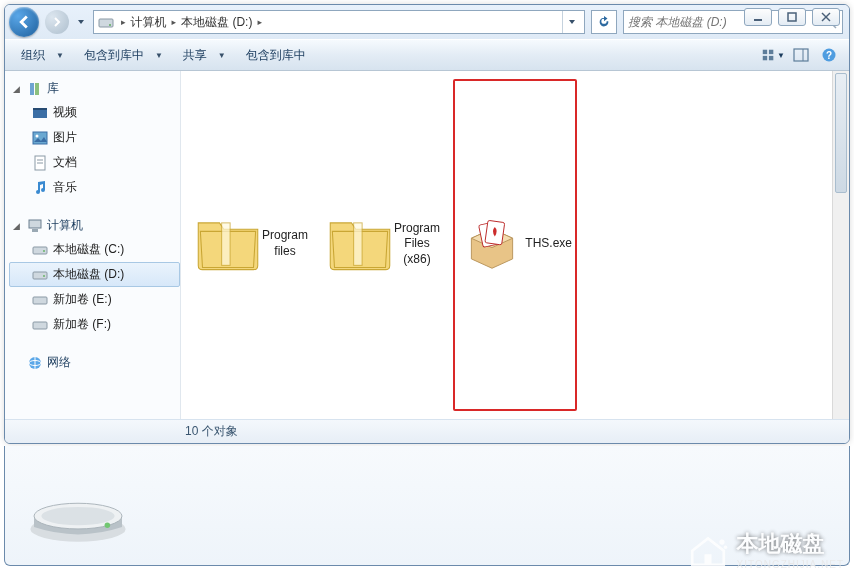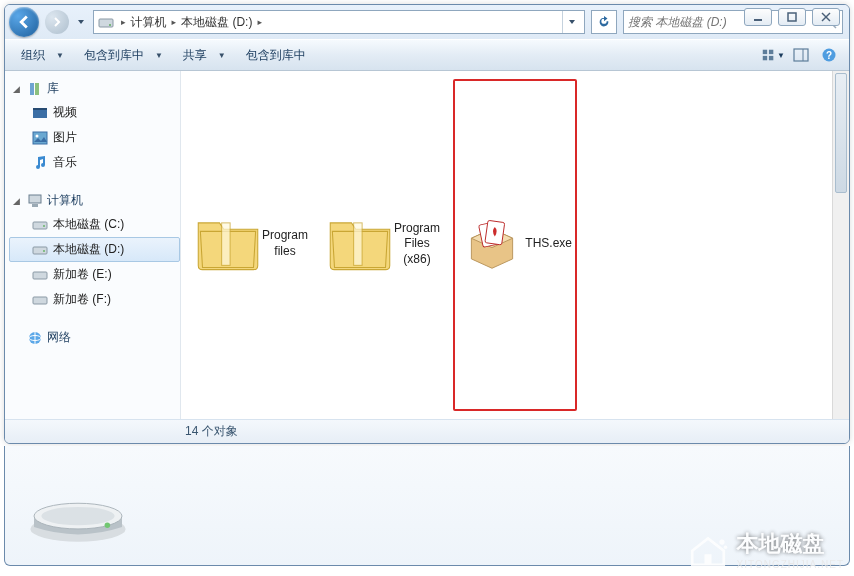--- a/index.html
+++ b/index.html
@@ -203,20 +203,28 @@
         <div class="tree-item">
             <svg class="ticon" viewBox="0 0 16 16">
               <rect x="1" y="2" width="14" height="12" fill="#6aa8d1" stroke="#3a6ea5"></rect>
               <circle cx="5" cy="6" r="1.5" fill="#fff"></circle>
               <path d="M2 12 L6 8 L9 11 L12 7 L15 12 Z" fill="#3a6ea5"></path>
             </svg>
             <span>图片</span>
           </div>
         <div class="tree-item">
             <svg class="ticon" viewBox="0 0 16 16">
+              <rect x="3" y="1" width="10" height="14" fill="#fff" stroke="#8a99a5"></rect>
+              <line x1="5" y1="5" x2="11" y2="5" stroke="#8a99a5"></line>
+              <line x1="5" y1="8" x2="11" y2="8" stroke="#8a99a5"></line>
+            </svg>
+            <span>文档</span>
+          </div>
+        <div class="tree-item">
+            <svg class="ticon" viewBox="0 0 16 16">
               <path d="M6 2 L13 1 V10 a2 2 0 1 1-2-2 V4 L8 5 V12 a2 2 0 1 1-2-2 Z" fill="#3a8ad1"></path>
             </svg>
             <span>音乐</span>
           </div>
       </div>
 
       <div class="tree-group">
         <div class="tree-head">
             <span class="tri">◢</span>
             <svg width="16" height="16" viewBox="0 0 16 16">
@@ -307,21 +315,21 @@
         </div>
       </div>
       <div class="content-scroll">
           <div class="thumb-s"></div>
         </div>
     </div>
   </div>
 
   <div class="statusbar">
     <span style="width:170px"></span>
-    <span>14 个对象</span>
+    <span>10 个对象</span>
   </div>
 </div>
 
 <div class="details">
   <svg class="hdd" viewBox="0 0 120 90">
     <ellipse cx="60" cy="70" rx="52" ry="14" fill="#d8dde1"></ellipse>
     <path d="M12 56 Q60 40 108 56 L108 68 Q60 84 12 68 Z" fill="#b9c2c8"></path>
     <ellipse cx="60" cy="56" rx="48" ry="14" fill="#eef1f3" stroke="#a6b0b7"></ellipse>
     <ellipse cx="60" cy="56" rx="40" ry="10" fill="#dbe1e5"></ellipse>
     <circle cx="92" cy="66" r="3" fill="#72c772"></circle>

